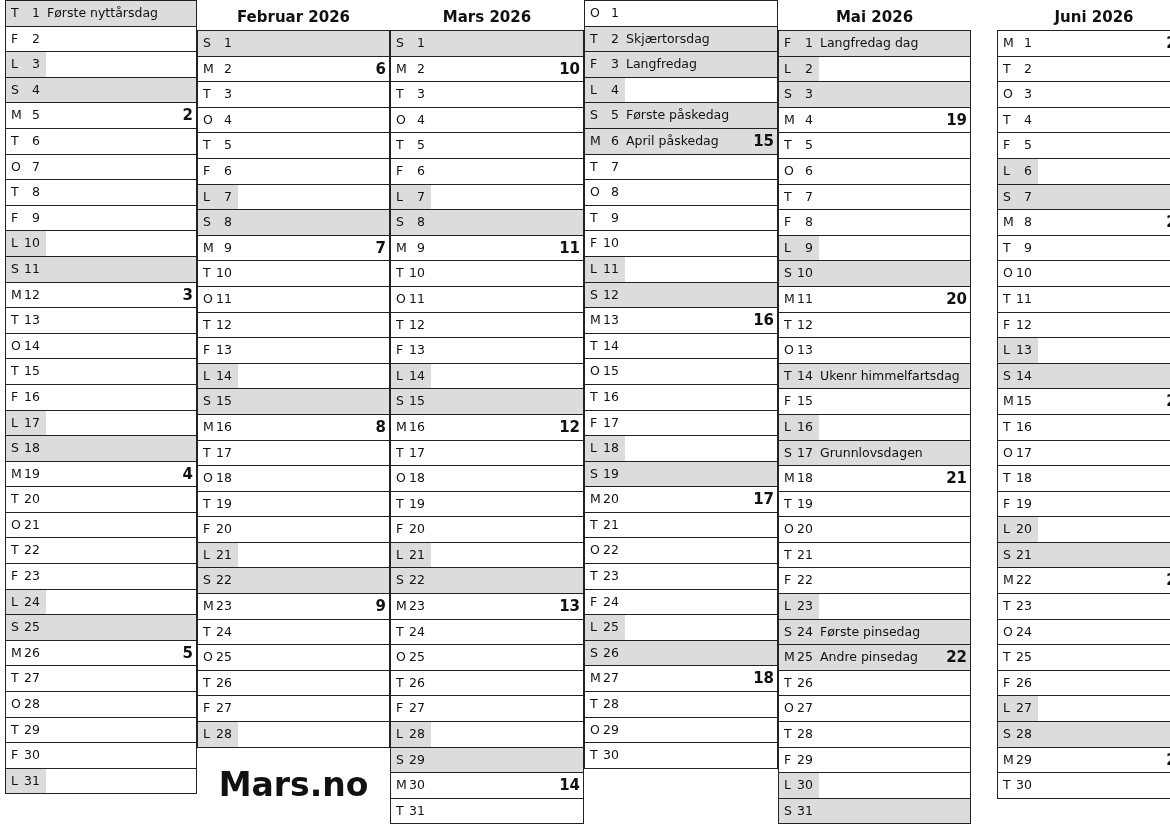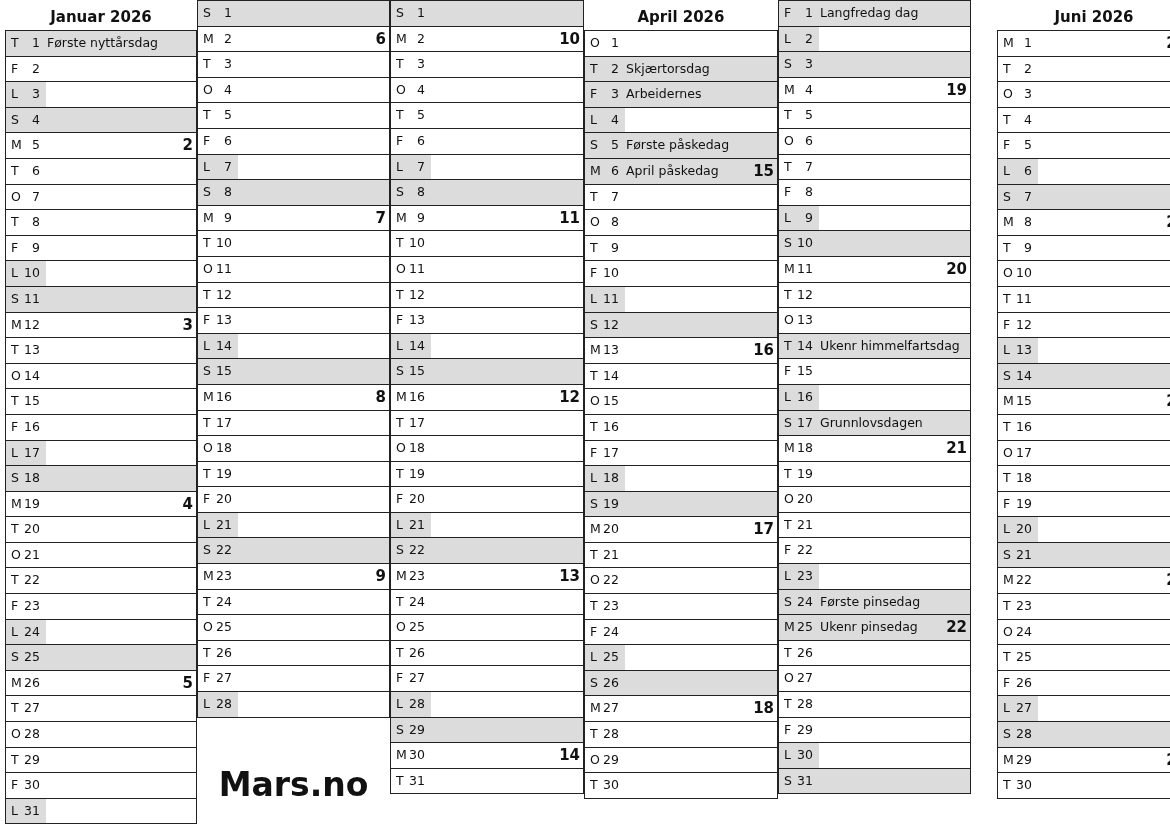--- a/index.html
+++ b/index.html
@@ -18,21 +18,20 @@
   .row .wk { position:absolute; right:3px; top:0; font-weight:bold; font-size:15px; }
   .logo { position:absolute; left:197px; top:747px; width:193px; height:76px;
           text-align:center; line-height:76px; font-weight:bold; font-size:33px; color:#111;
           font-family:"DejaVu Sans", sans-serif; }
 </style>
 </head>
 <body>
 
 <div id="calendar">
     <div class="month" style="left: 5px; width: 192px;">
-      <div class="mtitle">Januar 2026</div>
       <div class="grid">
         <div class="row full" style="width: 190px;">
           <span class="day">T</span>
           <span class="num">1</span>
           <span class="hol">Første nyttårsdag</span>
         </div>
         <div class="row" style="width: 190px;">
           <span class="day">F</span>
           <span class="num">2</span>
         </div>
@@ -157,20 +156,21 @@
           <span class="num">30</span>
         </div>
         <div class="row" style="width: 190px;">
           <span class="sat"></span>
           <span class="day">L</span>
           <span class="num">31</span>
         </div>
       </div>
     </div>
     <div class="month" style="left: 197px; width: 193px;">
+      <div class="mtitle">Februar 2026</div>
       <div class="grid">
         <div class="row full" style="width: 191px;">
           <span class="day">S</span>
           <span class="num">1</span>
         </div>
         <div class="row" style="width: 191px;">
           <span class="day">M</span>
           <span class="num">2</span>
           <span class="wk">6</span>
         </div>
@@ -281,20 +281,21 @@
           <span class="num">27</span>
         </div>
         <div class="row" style="width: 191px;">
           <span class="sat"></span>
           <span class="day">L</span>
           <span class="num">28</span>
         </div>
       </div>
     </div>
     <div class="month" style="left: 390px; width: 194px;">
+      <div class="mtitle">Mars 2026</div>
       <div class="grid">
         <div class="row full" style="width: 192px;">
           <span class="day">S</span>
           <span class="num">1</span>
         </div>
         <div class="row" style="width: 192px;">
           <span class="day">M</span>
           <span class="num">2</span>
           <span class="wk">10</span>
         </div>
@@ -418,35 +419,34 @@
           <span class="num">30</span>
           <span class="wk">14</span>
         </div>
         <div class="row" style="width: 192px;">
           <span class="day">T</span>
           <span class="num">31</span>
         </div>
       </div>
     </div>
     <div class="month" style="left: 584px; width: 194px;">
-      <div class="mtitle">April 2026</div>
       <div class="grid">
         <div class="row" style="width: 192px;">
           <span class="day">O</span>
           <span class="num">1</span>
         </div>
         <div class="row full" style="width: 192px;">
           <span class="day">T</span>
           <span class="num">2</span>
           <span class="hol">Skjærtorsdag</span>
         </div>
         <div class="row full" style="width: 192px;">
           <span class="day">F</span>
           <span class="num">3</span>
-          <span class="hol">Arbeidernes</span>
+          <span class="hol">Langfredag</span>
         </div>
         <div class="row" style="width: 192px;">
           <span class="sat"></span>
           <span class="day">L</span>
           <span class="num">4</span>
         </div>
         <div class="row full" style="width: 192px;">
           <span class="day">S</span>
           <span class="num">5</span>
           <span class="hol">Første påskedag</span>
@@ -555,20 +555,21 @@
           <span class="day">O</span>
           <span class="num">29</span>
         </div>
         <div class="row" style="width: 192px;">
           <span class="day">T</span>
           <span class="num">30</span>
         </div>
       </div>
     </div>
     <div class="month" style="left: 778px; width: 193px;">
+      <div class="mtitle">Mai 2026</div>
       <div class="grid">
         <div class="row full" style="width: 191px;">
           <span class="day">F</span>
           <span class="num">1</span>
           <span class="hol">Langfredag dag</span>
         </div>
         <div class="row" style="width: 191px;">
           <span class="sat"></span>
           <span class="day">L</span>
           <span class="num">2</span>
@@ -666,21 +667,21 @@
           <span class="num">23</span>
         </div>
         <div class="row full" style="width: 191px;">
           <span class="day">S</span>
           <span class="num">24</span>
           <span class="hol">Første pinsedag</span>
         </div>
         <div class="row full" style="width: 191px;">
           <span class="day">M</span>
           <span class="num">25</span>
-          <span class="hol">Ukenr pinsedag</span>
+          <span class="hol">Andre pinsedag</span>
           <span class="wk">22</span>
         </div>
         <div class="row" style="width: 191px;">
           <span class="day">T</span>
           <span class="num">26</span>
         </div>
         <div class="row" style="width: 191px;">
           <span class="day">O</span>
           <span class="num">27</span>
         </div>

